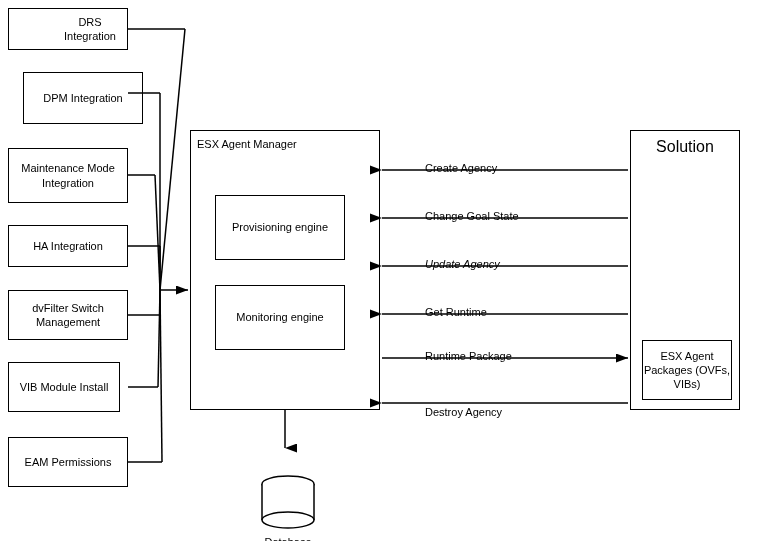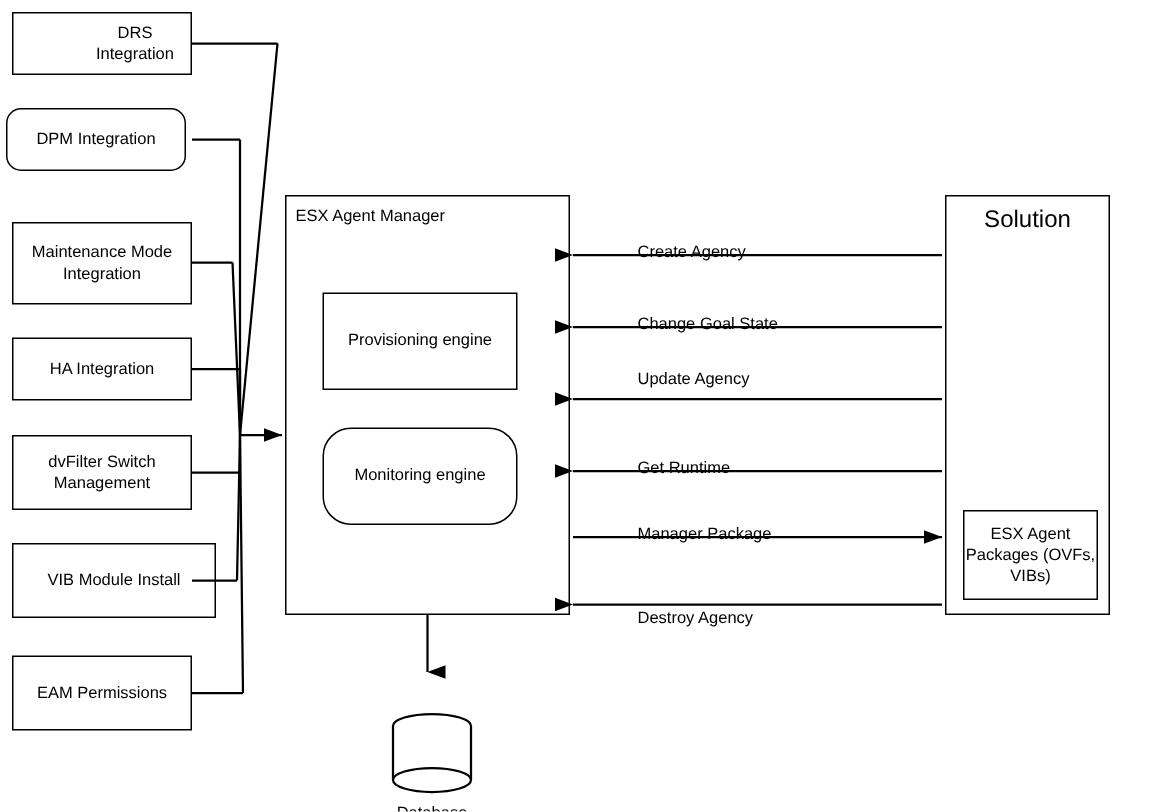--- a/index.html
+++ b/index.html
@@ -41,53 +41,53 @@
   </style>
 </head>
 <body>
 
 <div id="diagram">
 
   <div class="box" style="left:8px; top:8px; width:120px; height:42px;padding-left:44px;">
     <span class="box-label">DRS Integration</span>
   </div>
 
-  <div class="box" style="left:4px; top:72px; width:120px; height:42px;border-radius:10px;">
+  <div class="box" style="left:23px; top:72px; width:120px; height:52px;">
     <span class="box-label">DPM Integration</span>
   </div>
 
   <div class="box" style="left:8px; top:148px; width:120px; height:55px;">
     <span class="box-label">Maintenance Mode Integration</span>
   </div>
 
   <div class="box" style="left:8px; top:225px; width:120px; height:42px;">
     <span class="box-label">HA Integration</span>
   </div>
 
   <div class="box" style="left:8px; top:290px; width:120px; height:50px;">
     <span class="box-label">dvFilter Switch Management</span>
   </div>
 
-  <div class="box" style="left:8px; top:362px; width:136px; height:50px;justify-content:center;">
+  <div class="box" style="left:8px; top:362px; width:112px; height:50px;justify-content:center;">
     <span class="box-label">VIB Module Install</span>
   </div>
 
   <div class="box" style="left:8px; top:437px; width:120px; height:50px;">
     <span class="box-label">EAM Permissions</span>
   </div>
 
   <div class="box" style="left:190px; top:130px; width:190px; height:280px;">
     <span class="box-label" style="position:absolute; top:6px; left:6px;">ESX Agent Manager</span>
   </div>
 
   <div class="box" style="left:215px; top:195px; width:130px; height:65px;">
     <span class="box-label">Provisioning engine</span>
   </div>
 
-  <div class="box" style="left:215px; top:285px; width:130px; height:65px;border-radius:19px;">
+  <div class="box" style="left:215px; top:285px; width:130px; height:65px;">
     <span class="box-label">Monitoring engine</span>
   </div>
 
   <div style="position:absolute; left:258px; top:472px; width:60px; height:60px;">
     <svg width="60" height="60" viewBox="0 0 60 60">
       <ellipse cx="30" cy="12" rx="26" ry="8" fill="white" stroke="black" stroke-width="1.5"></ellipse>
       <rect x="4" y="12" width="52" height="36" fill="white" stroke="none"></rect>
       <line x1="4" y1="12" x2="4" y2="48" stroke="black" stroke-width="1.5"></line>
       <line x1="56" y1="12" x2="56" y2="48" stroke="black" stroke-width="1.5"></line>
       <ellipse cx="30" cy="48" rx="26" ry="8" fill="white" stroke="black" stroke-width="1.5"></ellipse>
@@ -98,23 +98,23 @@
   <div class="box" style="left:630px; top:130px; width:110px; height:280px; align-items:flex-start; justify-content:center; padding-top:6px;">
     <span class="box-label" style="width:100%; text-align:center; font-size:16px;">Solution</span>
   </div>
 
   <div class="box" style="left:642px; top:340px; width:90px; height:60px;">
     <span class="box-label">ESX Agent Packages (OVFs, VIBs)</span>
   </div>
 
   <div style="position:absolute; left:425px; top:162px; font-size:11px;text-align:right;">Create Agency</div>
   <div style="position:absolute; left:425px; top:210px; font-size:11px;">Change Goal State</div>
-  <div style="position:absolute; left:425px; top:247px; font-size:11px;">Update Agency</div>
+  <div style="position:absolute; left:425px; top:258px; font-size:11px;font-style:italic;">Update Agency</div>
   <div style="position:absolute; left:425px; top:306px; font-size:11px;">Get Runtime</div>
-  <div style="position:absolute; left:425px; top:350px; font-size:11px;">Manager Package</div>
+  <div style="position:absolute; left:425px; top:350px; font-size:11px;">Runtime Package</div>
   <div style="position:absolute; left:425px; top:395px; font-size:11px;margin-top:11px;">Destroy Agency</div>
 
   <svg class="arrows">
     <defs>
       <marker id="arrowLeft" markerWidth="8" markerHeight="8" refX="0" refY="3" orient="auto">
         <path d="M8,0 L0,3 L8,6 Z" fill="#000"></path>
       </marker>
       <marker id="arrowRight" markerWidth="8" markerHeight="8" refX="8" refY="3" orient="auto">
         <path d="M0,0 L8,3 L0,6 Z" fill="#000"></path>
       </marker>

